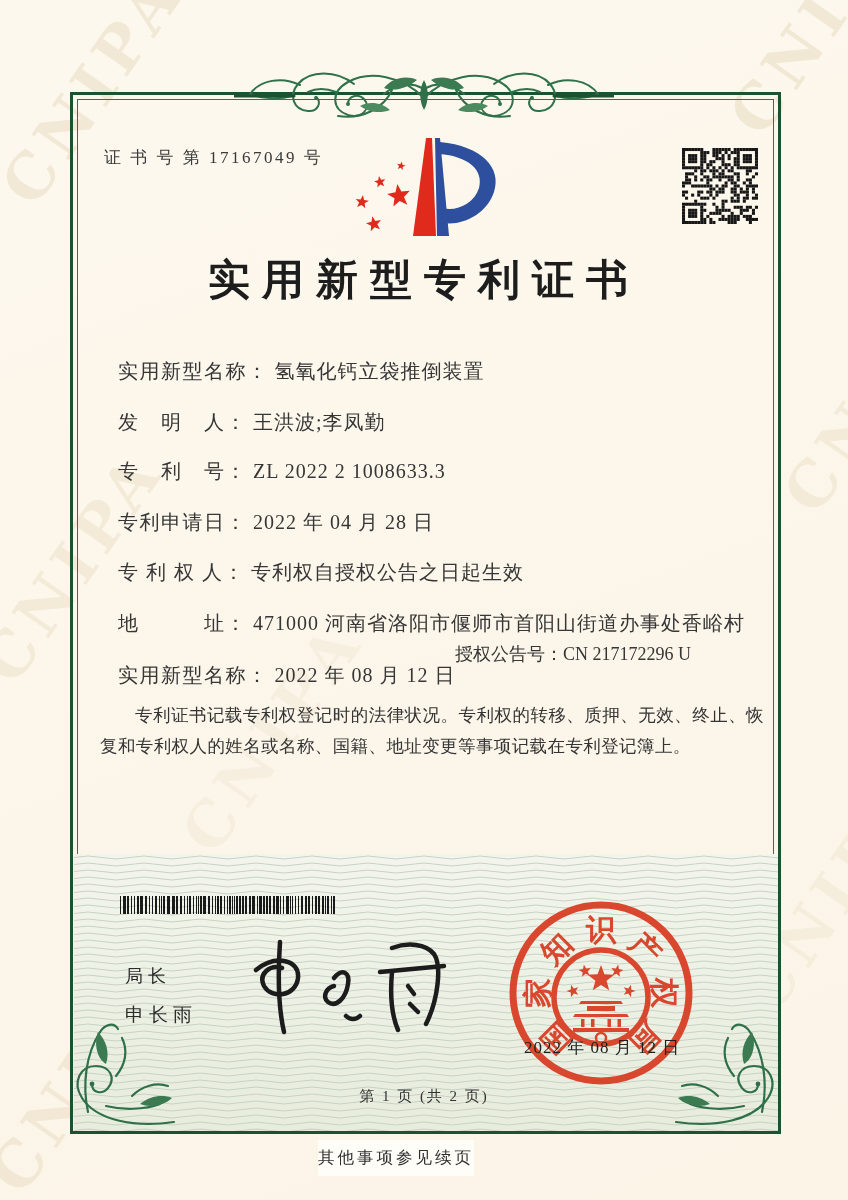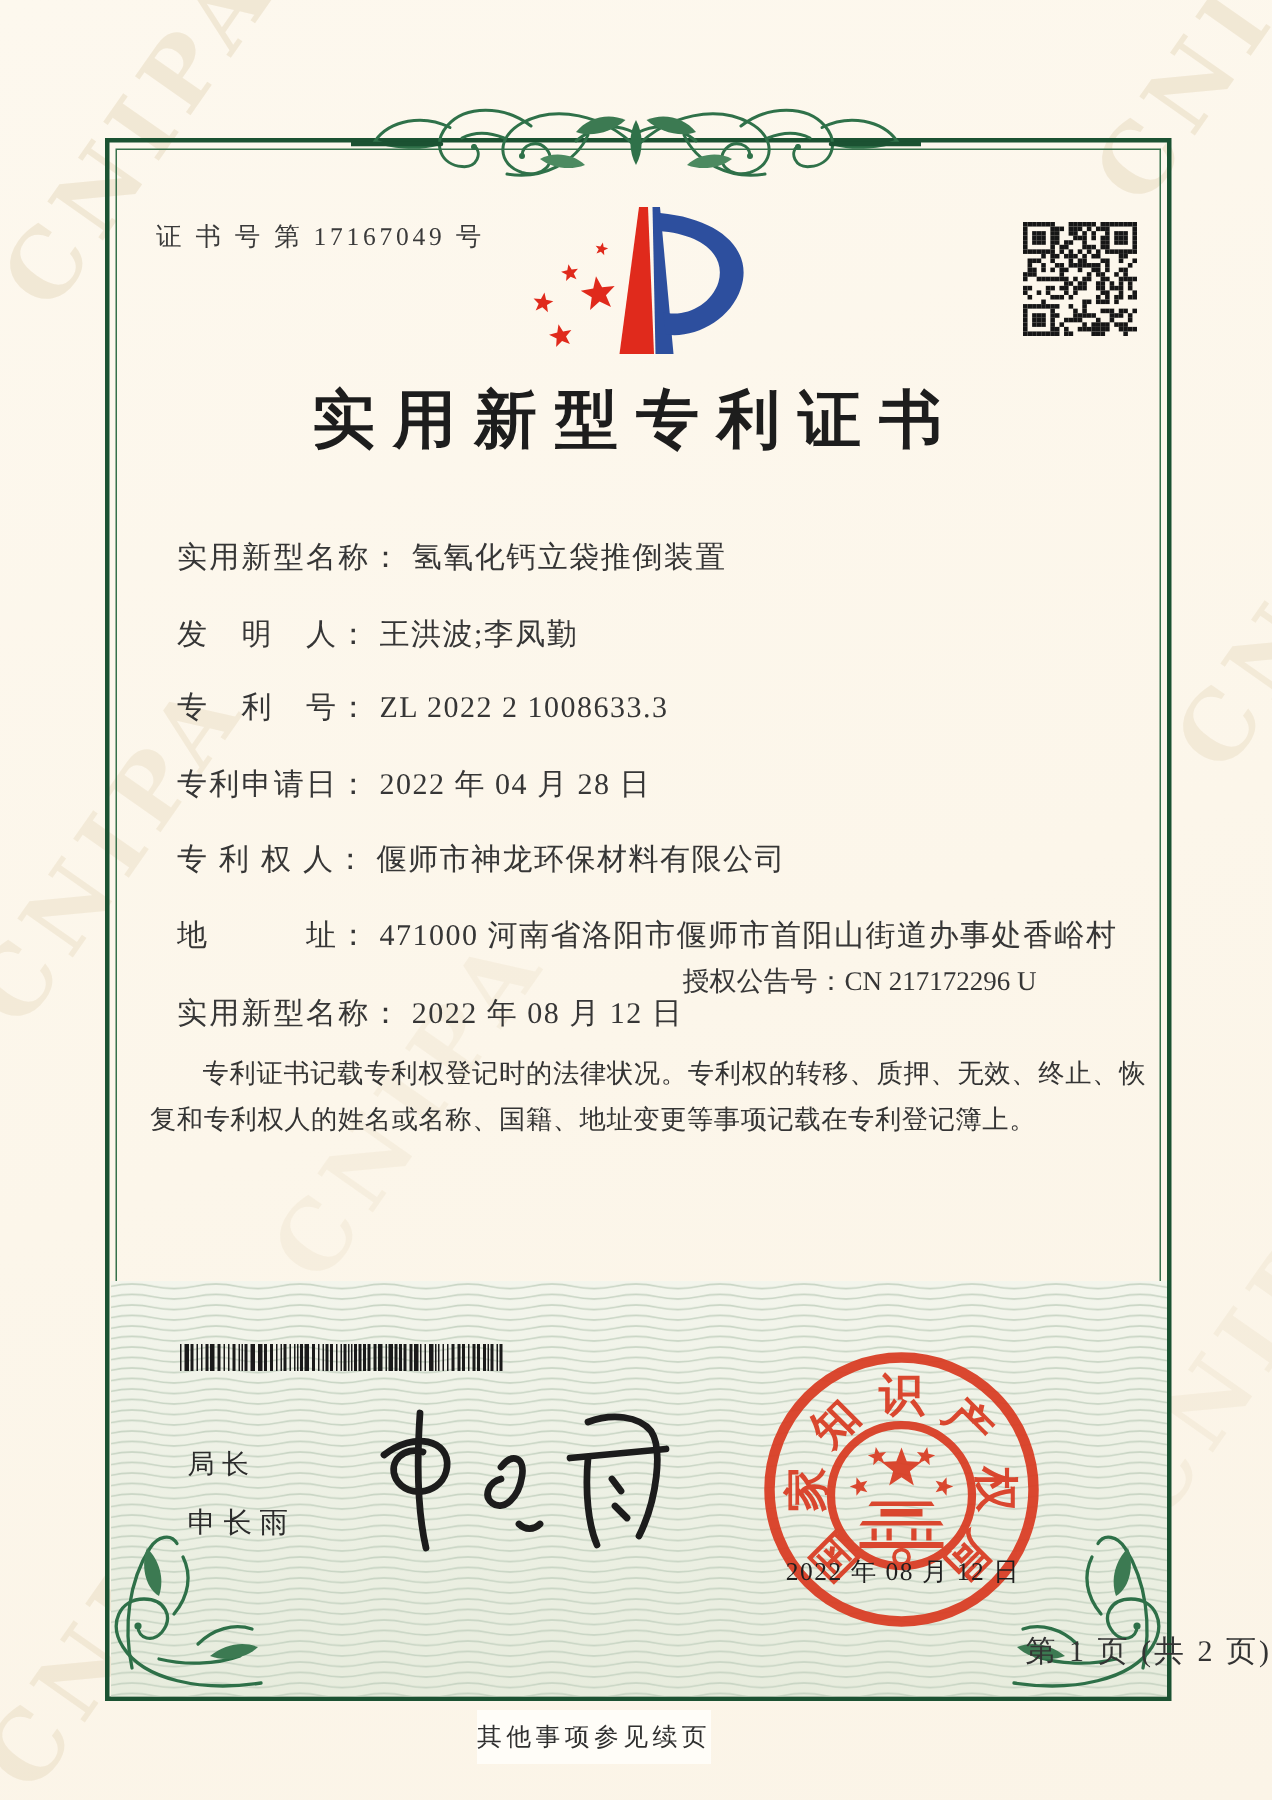--- a/index.html
+++ b/index.html
@@ -47,22 +47,22 @@
   .barcode{position:absolute;left:120px;top:896px;}
   .director{position:absolute;left:125px;top:964px;font-size:18px;letter-spacing:5px;color:#2b2b2b;}
   .director-name{position:absolute;left:125px;top:1002px;font-size:19px;letter-spacing:5px;color:#2b2b2b;}
   .signature{position:absolute;left:242px;top:928px;}
   .seal{position:absolute;left:506px;top:898px;}
   .seal-date{
     position:absolute;left:512px;top:1036px;width:180px;text-align:center;
     font-size:17px;color:#1f1f1f;letter-spacing:1px;z-index:6;
   }
   .page-info{
-    position:absolute;left:0;top:1087px;width:100%;text-align:right;
-    font-size:20px;color:#333;letter-spacing:2px;z-index:5;
+    position:absolute;left:0;top:1087px;width:100%;text-align:center;
+    font-size:15px;color:#333;letter-spacing:2px;z-index:5;
   }
   .cont-note{
     position:absolute;left:318px;top:1140px;background:#fffdf8;
     padding:7px 0;font-size:16.5px;letter-spacing:3px;color:#2f2f2f;z-index:4;
   }
   .orn{position:absolute;z-index:3;}
   svg{display:block;}
 </style>
 </head>
 <body>
@@ -487,21 +487,21 @@
   <div class="field-row" style="top:409px;">
     <span class="lbl">发　明　人：</span><span class="val">王洪波;李凤勤</span>
   </div>
   <div class="field-row" style="top:458px;">
     <span class="lbl">专　利　号：</span><span class="val">ZL 2022 2 1008633.3</span>
   </div>
   <div class="field-row" style="top:509px;text-align:center;">
     <span class="lbl">专利申请日：</span><span class="val">2022 年 04 月 28 日</span>
   </div>
   <div class="field-row" style="top:559px;">
-    <span class="lbl">专 利 权 人：</span><span class="val">偃师市神龙环保材料有限公司</span>
+    <span class="lbl">专 利 权 人：</span><span class="val">专利权自授权公告之日起生效</span>
   </div>
   <div class="field-row" style="top:610px;">
     <span class="lbl">地　　　址：</span><span class="val">471000 河南省洛阳市偃师市首阳山街道办事处香峪村</span>
   </div>
   <div class="field-row" style="top:662px;">
     <span class="lbl">实用新型名称：</span><span class="val">2022 年 08 月 12 日</span>
   </div>
   <div class="grant-no">
     <span class="lbl">授权公告号：</span><span class="val">CN 217172296 U</span>
   </div>

